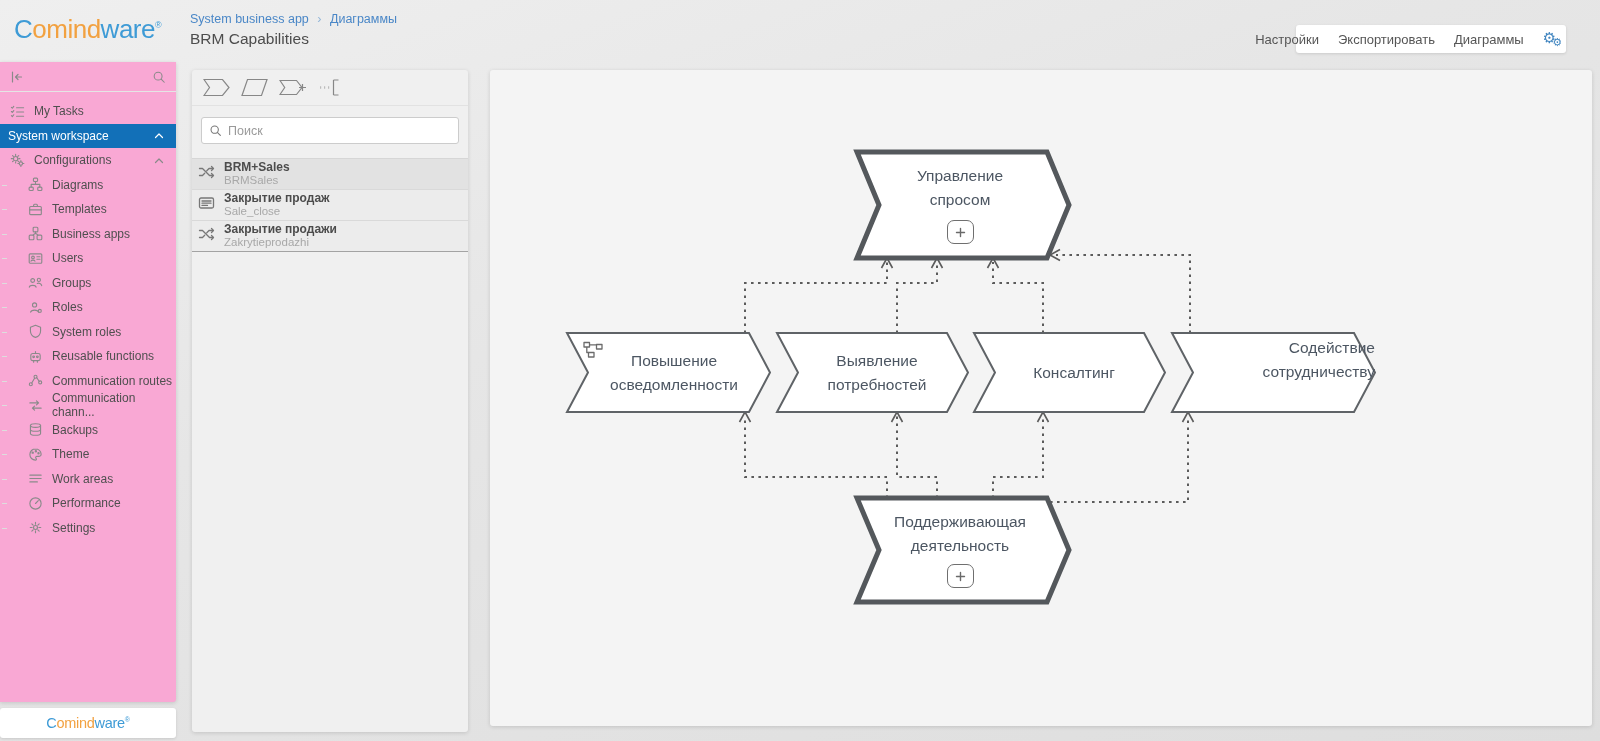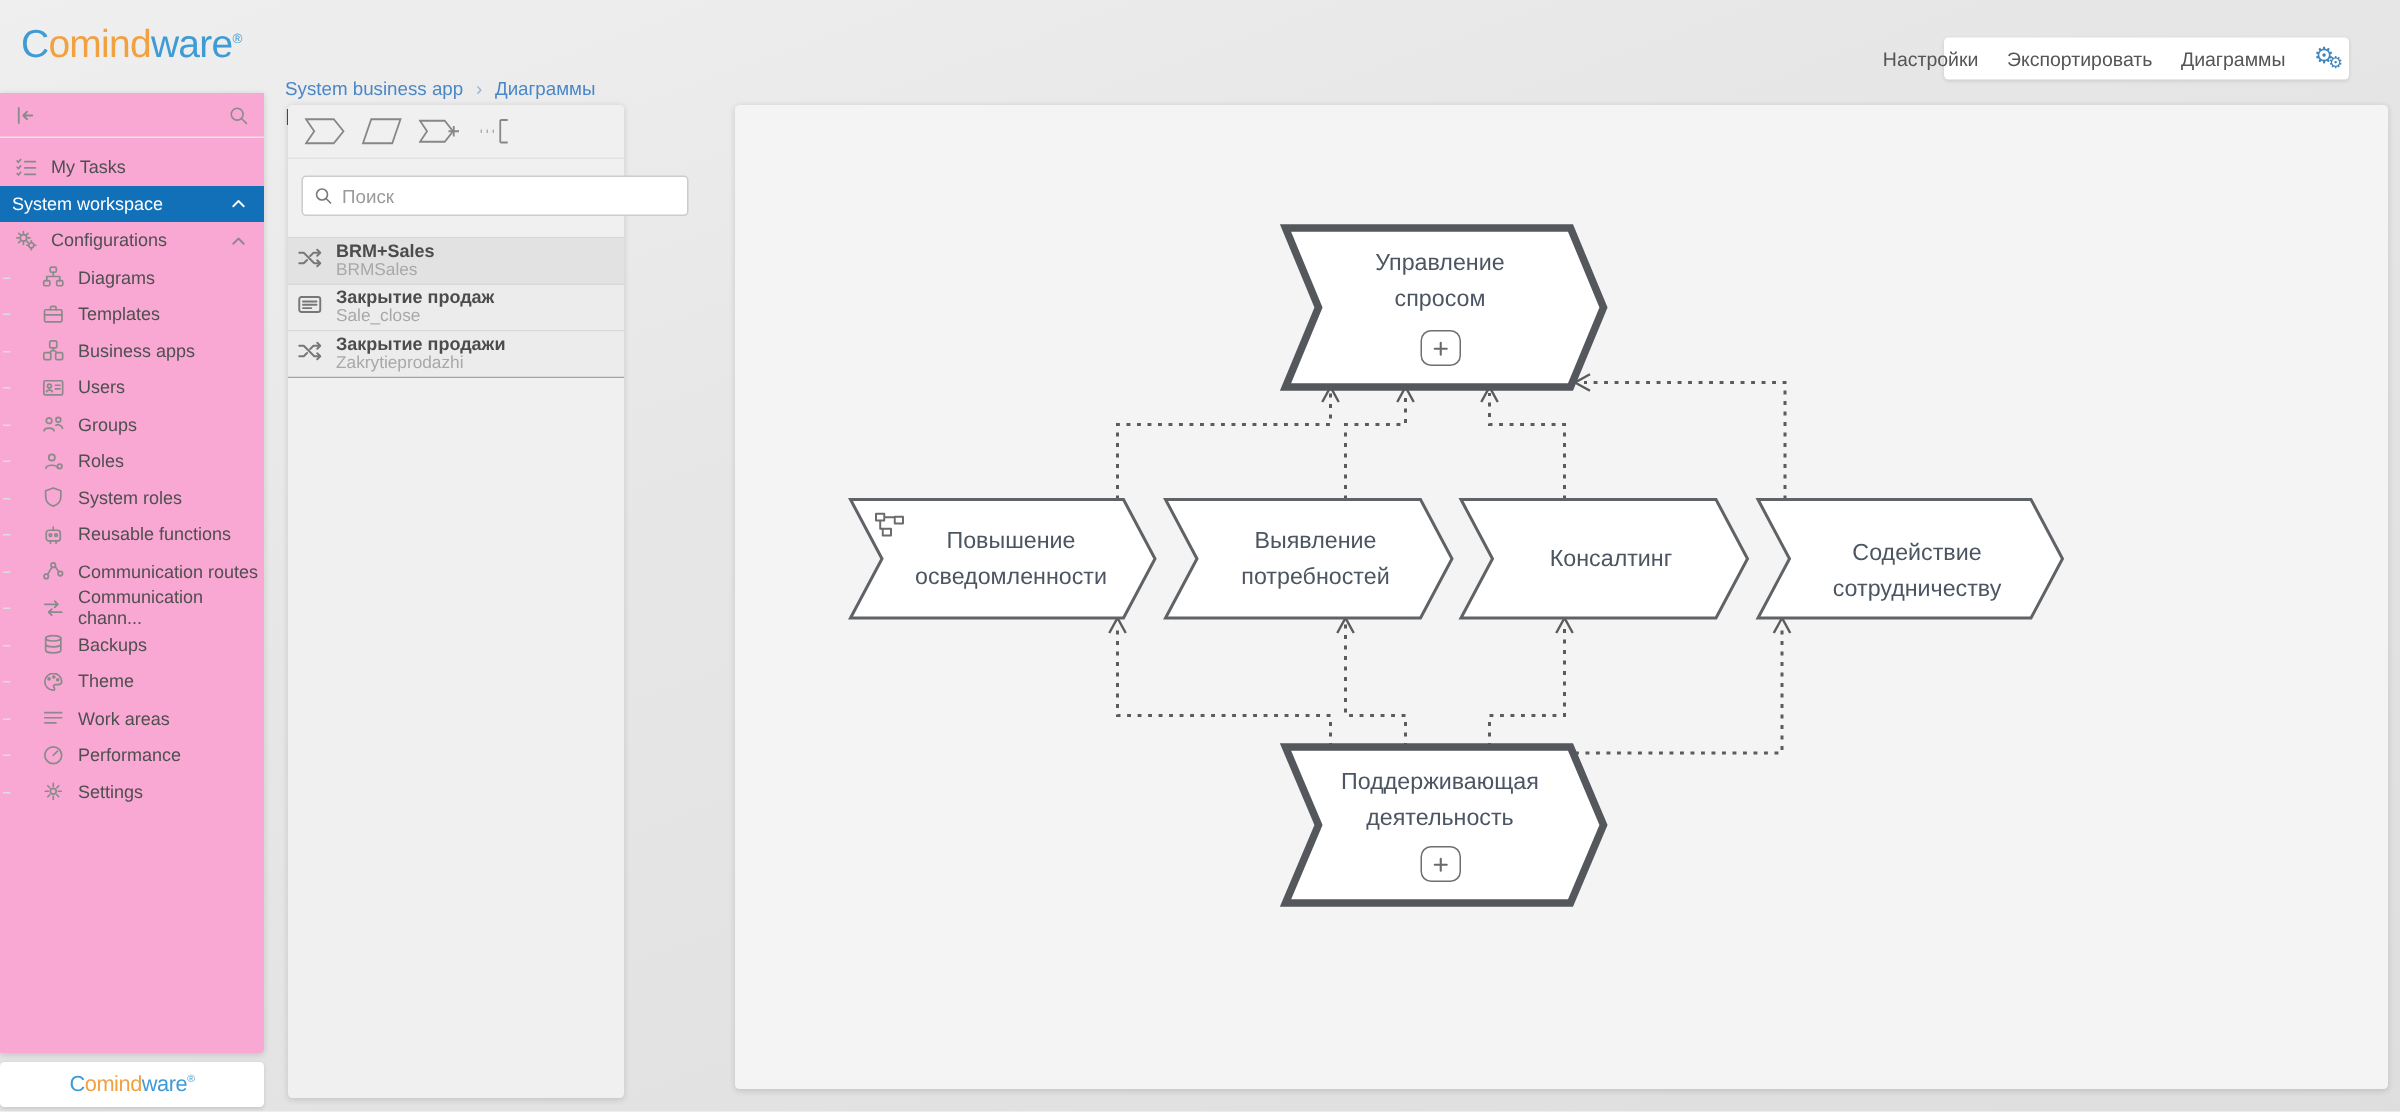--- a/index.html
+++ b/index.html
@@ -9,21 +9,21 @@
     background:linear-gradient(160deg,#efefef 0%,#e6e6e6 40%,#dedede 100%);
     color:#555; position:relative; font-size:12.5px;
   }
   .panel { position:absolute; border-radius:3px; box-shadow:0 1px 4px rgba(0,0,0,.14); }
 
   
   .logo { position:absolute; left:14px; top:14px; font-size:26px; letter-spacing:-.5px; cursor:pointer; }
   .logo .lb { color:#3e9bd6; } .logo .lo { color:#f2a140; }
   .logo sup { font-size:9px; color:#3e9bd6; }
   .head-info { position:absolute; left:190px; top:12px; }
-  .breadcrumb { font-size:12.5px;margin-top:40px; }
+  .breadcrumb { font-size:12.5px; }
   .breadcrumb a { color:#4a87c7; text-decoration:none; cursor:pointer; }
   .breadcrumb .sep { color:#8fb4d8; margin:0 5px; }
   .page-title { margin-top:4px; font-size:15.5px; color:#4d4d4d; }
   .actions { position:absolute; left:1296px; top:25px; width:270px; height:28px;
     background:#fff; border-radius:3px; box-shadow:0 1px 3px rgba(0,0,0,.12);
     display:flex; align-items:center; justify-content:flex-end; padding:0 8px; gap:19px; }
   .actions button { border:none; background:none; font:inherit; font-size:13px; color:#555; cursor:pointer; }
   .gears-ic { color:#4286c0; font-size:15px; line-height:1; cursor:pointer; letter-spacing:-4px; }
   .gears-ic .g2 { font-size:11px; vertical-align:-3px; }
 
@@ -43,21 +43,21 @@
   .sb-row .chev { margin-left:auto; margin-right:12px; }
   svg.ic { stroke:#8a8a8a; fill:none; stroke-width:1.2; stroke-linecap:round; stroke-linejoin:round; }
   .selected svg.ic { stroke:#fff; }
   .sidebar-footer { position:absolute; left:0; top:708px; width:176px; height:30px;
      background:#fff; border-radius:3px; box-shadow:0 1px 3px rgba(0,0,0,.12);
      display:flex; align-items:center; justify-content:center; font-size:14.5px; letter-spacing:-.3px; }
   .sidebar-footer .lb { color:#3e9bd6; } .sidebar-footer .lo { color:#f2a140; }
   .sidebar-footer sup { font-size:7px; color:#3e9bd6; }
 
   
-  .palette { left:192px; top:70px; width:224px; height:662px; background:#f0f0f0; }
+  .palette { left:192px; top:70px; width:276px; height:662px; background:#f0f0f0; }
   .pal-toolbar { height:36px; display:flex; align-items:center; gap:11px; padding:0 11px;
      border-bottom:1px solid #e2e2e2; }
   .pal-toolbar svg { stroke:#878787; fill:none; stroke-width:1.2; cursor:pointer; }
   .pal-search { margin:11px 9px 0 9px; position:relative; }
   .pal-search input { width:258px; height:27px; border:1px solid #ccc; border-radius:3px;
      background:#fff; padding:0 8px 0 26px; font:inherit; font-size:12.5px; color:#555; outline:none; }
   .pal-search input::placeholder { color:#9a9a9a; }
   .pal-search svg { position:absolute; left:8px; top:7px; }
   .pal-list { margin-top:14px; border-top:1px solid #d6d6d6; border-bottom:1px solid #a3a3a3; }
   .pal-item { display:flex; align-items:center; gap:7px; padding:2px 8px 3px 6px;
@@ -409,21 +409,21 @@
 
   <div class="node-label mid-label" style="left:493px;top:263px;width:182px;">
     <div>Консалтинг</div>
   </div>
 
   <div class="node-label mid-label" style="left:296px;top:263px;width:182px;">
     <div>Выявление</div>
       <div>потребностей</div>
   </div>
 
-  <div class="node-label mid-label" style="left:691px;top:271px;width:194px;">
+  <div class="node-label mid-label" style="left:691px;top:250px;width:194px;align-items:flex-end;">
     <div>Содействие</div>
       <div>сотрудничеству</div>
   </div>
 
   <div class="node-label" style="left:367px;top:440px;width:206px;">
     <div>Поддерживающая</div>
       <div>деятельность</div>
   </div>
   <div class="plus-btn" style="left:457px;top:494px;">
     <svg width="13" height="13" viewBox="0 0 13 13">

